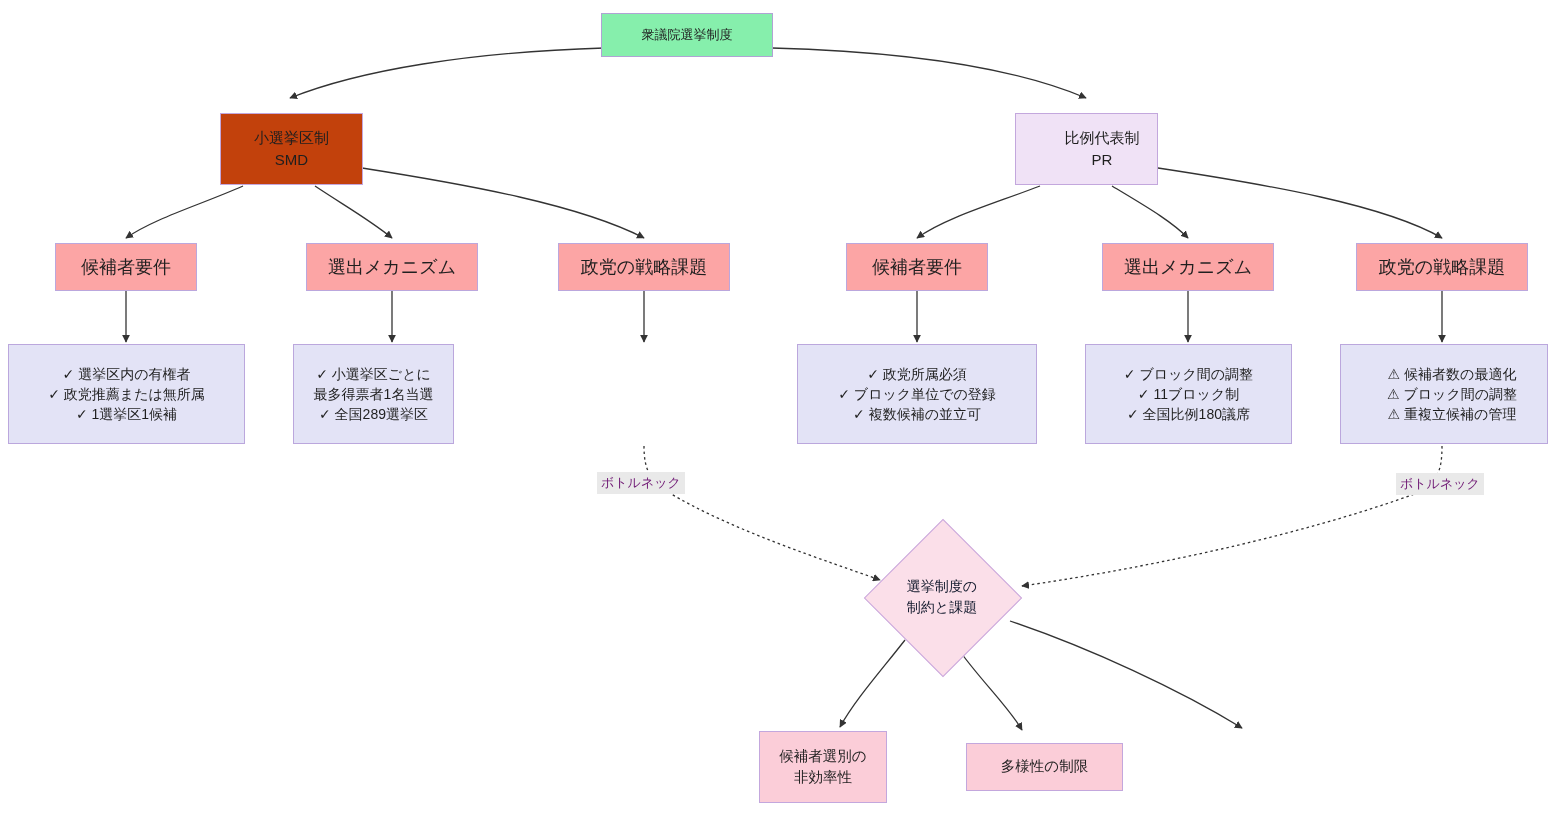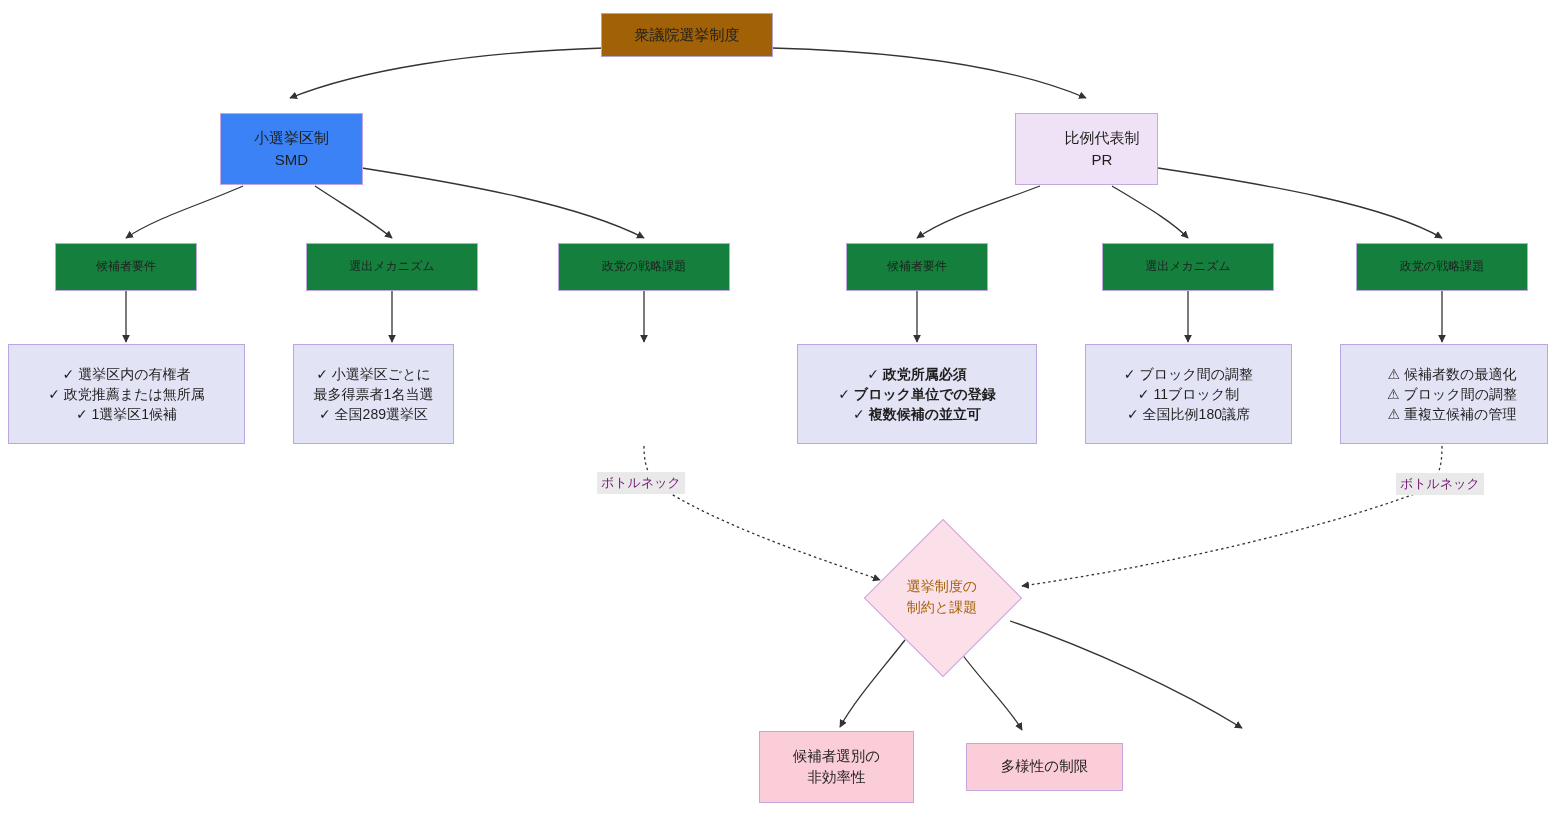--- a/index.html
+++ b/index.html
@@ -36,38 +36,38 @@
     justify-content: center;
     text-align: center;
     border: 1px solid #b9a0d4;
     color: #1f1f1f;
     line-height: 1.45;
     white-space: nowrap;
   }
   .node .line { display: block; }
 
   .n-root {
-    background: #a16207;
+    background: #86efac;
     border-color: #b0a3d4;
-    font-size: 15px;
+    font-size: 13px;
   }
   .n-system-smd {
-    background: #3b82f6;
+    background: #c2410c;
     border-color: #c3a7dd;
     font-size: 15px;
   }
   .n-system-pr {
     background: #f0e2f6;
     border-color: #c3a7dd;
     font-size: 15px;
   }
   .n-cat {
-    background: #15803d;
+    background: #fca5a5;
     border-color: #bba7dd;
-    font-size: 12px;
+    font-size: 18px;
   }
   .n-detail {
     background: #e3e3f6;
     border-color: #bba7dd;
     font-size: 14px;
   }
   .n-issue {
     background: #fbcdd8;
     border-color: #c3a7dd;
     font-size: 14.5px;
@@ -93,21 +93,21 @@
   .diamond .dlabel {
     position: absolute;
     left: 0; top: 0;
     width: 156px;
     height: 156px;
     display: flex;
     flex-direction: column;
     align-items: center;
     justify-content: center;
     font-size: 14px;
-    color: #a16207;
+    color: #0f172a;
     line-height: 1.5;
     white-space: nowrap;
   }
 
   .edge-label {
     position: absolute;
     background: #e9e9e9;
     color: #701a75;
     font-size: 13px;
     padding: 2px 4px;
@@ -201,21 +201,21 @@
     <span class="line">✓ 1選挙区1候補</span>
   </div>
 
   <div class="node n-detail" style="left:293px; top:344px; width:161px; height:100px;">
     <span class="line">✓ 小選挙区ごとに</span>
     <span class="line">最多得票者1名当選</span>
     <span class="line">✓ 全国289選挙区</span>
   </div>
 
 
-  <div class="node n-detail" style="left:797px; top:344px; width:240px; height:100px;font-weight:bold;">
+  <div class="node n-detail" style="left:797px; top:344px; width:240px; height:100px;">
     <span class="line">✓ 政党所属必須</span>
     <span class="line">✓ ブロック単位での登録</span>
     <span class="line">✓ 複数候補の並立可</span>
   </div>
 
   <div class="node n-detail" style="left:1085px; top:344px; width:207px; height:100px;">
     <span class="line">✓ ブロック間の調整</span>
     <span class="line">✓ 11ブロック制</span>
     <span class="line">✓ 全国比例180議席</span>
   </div>
@@ -235,21 +235,21 @@
   </div>
 
   <div class="diamond">
     <div class="shape"></div>
     <div class="dlabel">
       <span class="line">選挙制度の</span>
       <span class="line">制約と課題</span>
     </div>
   </div>
 
-  <div class="node n-issue" style="left:759px; top:731px; width:155px; height:72px;">
+  <div class="node n-issue" style="left:759px; top:731px; width:128px; height:72px;">
     <span class="line">候補者選別の</span>
     <span class="line">非効率性</span>
   </div>
 
   <div class="node n-issue" style="left:966px; top:743px; width:157px; height:48px;">
     <span class="line">多様性の制限</span>
   </div>
 
 
 </div>

